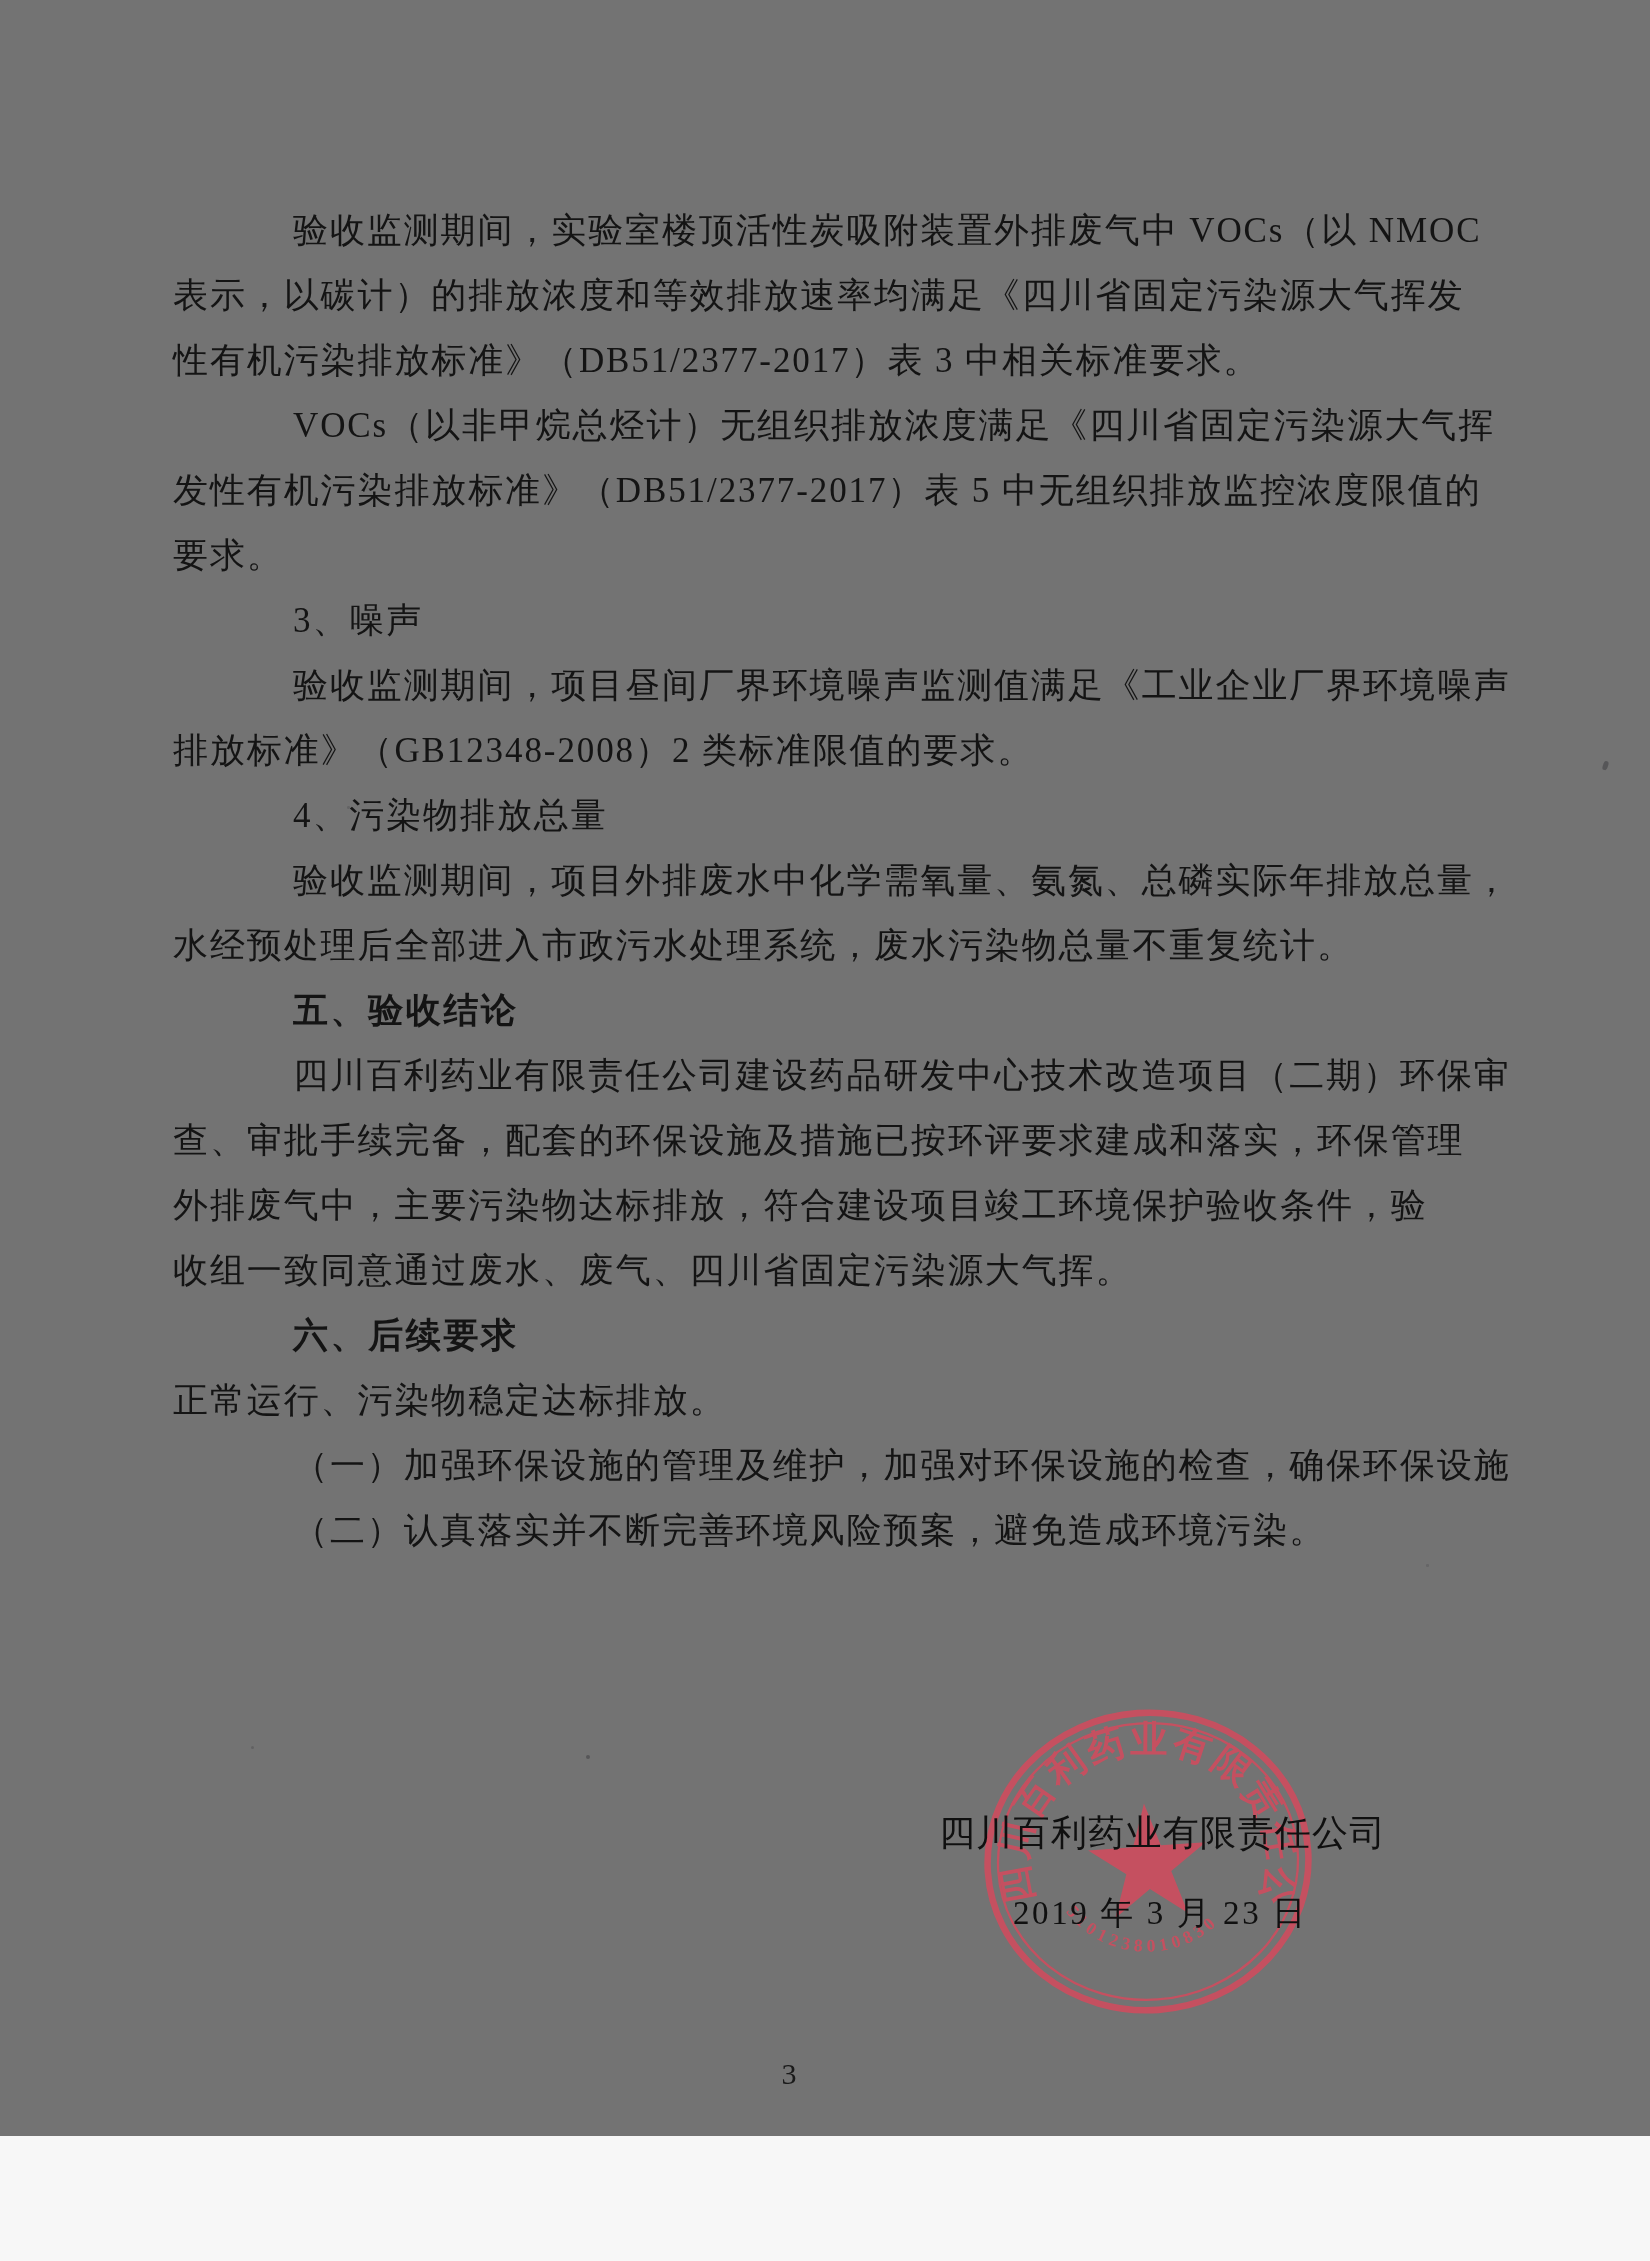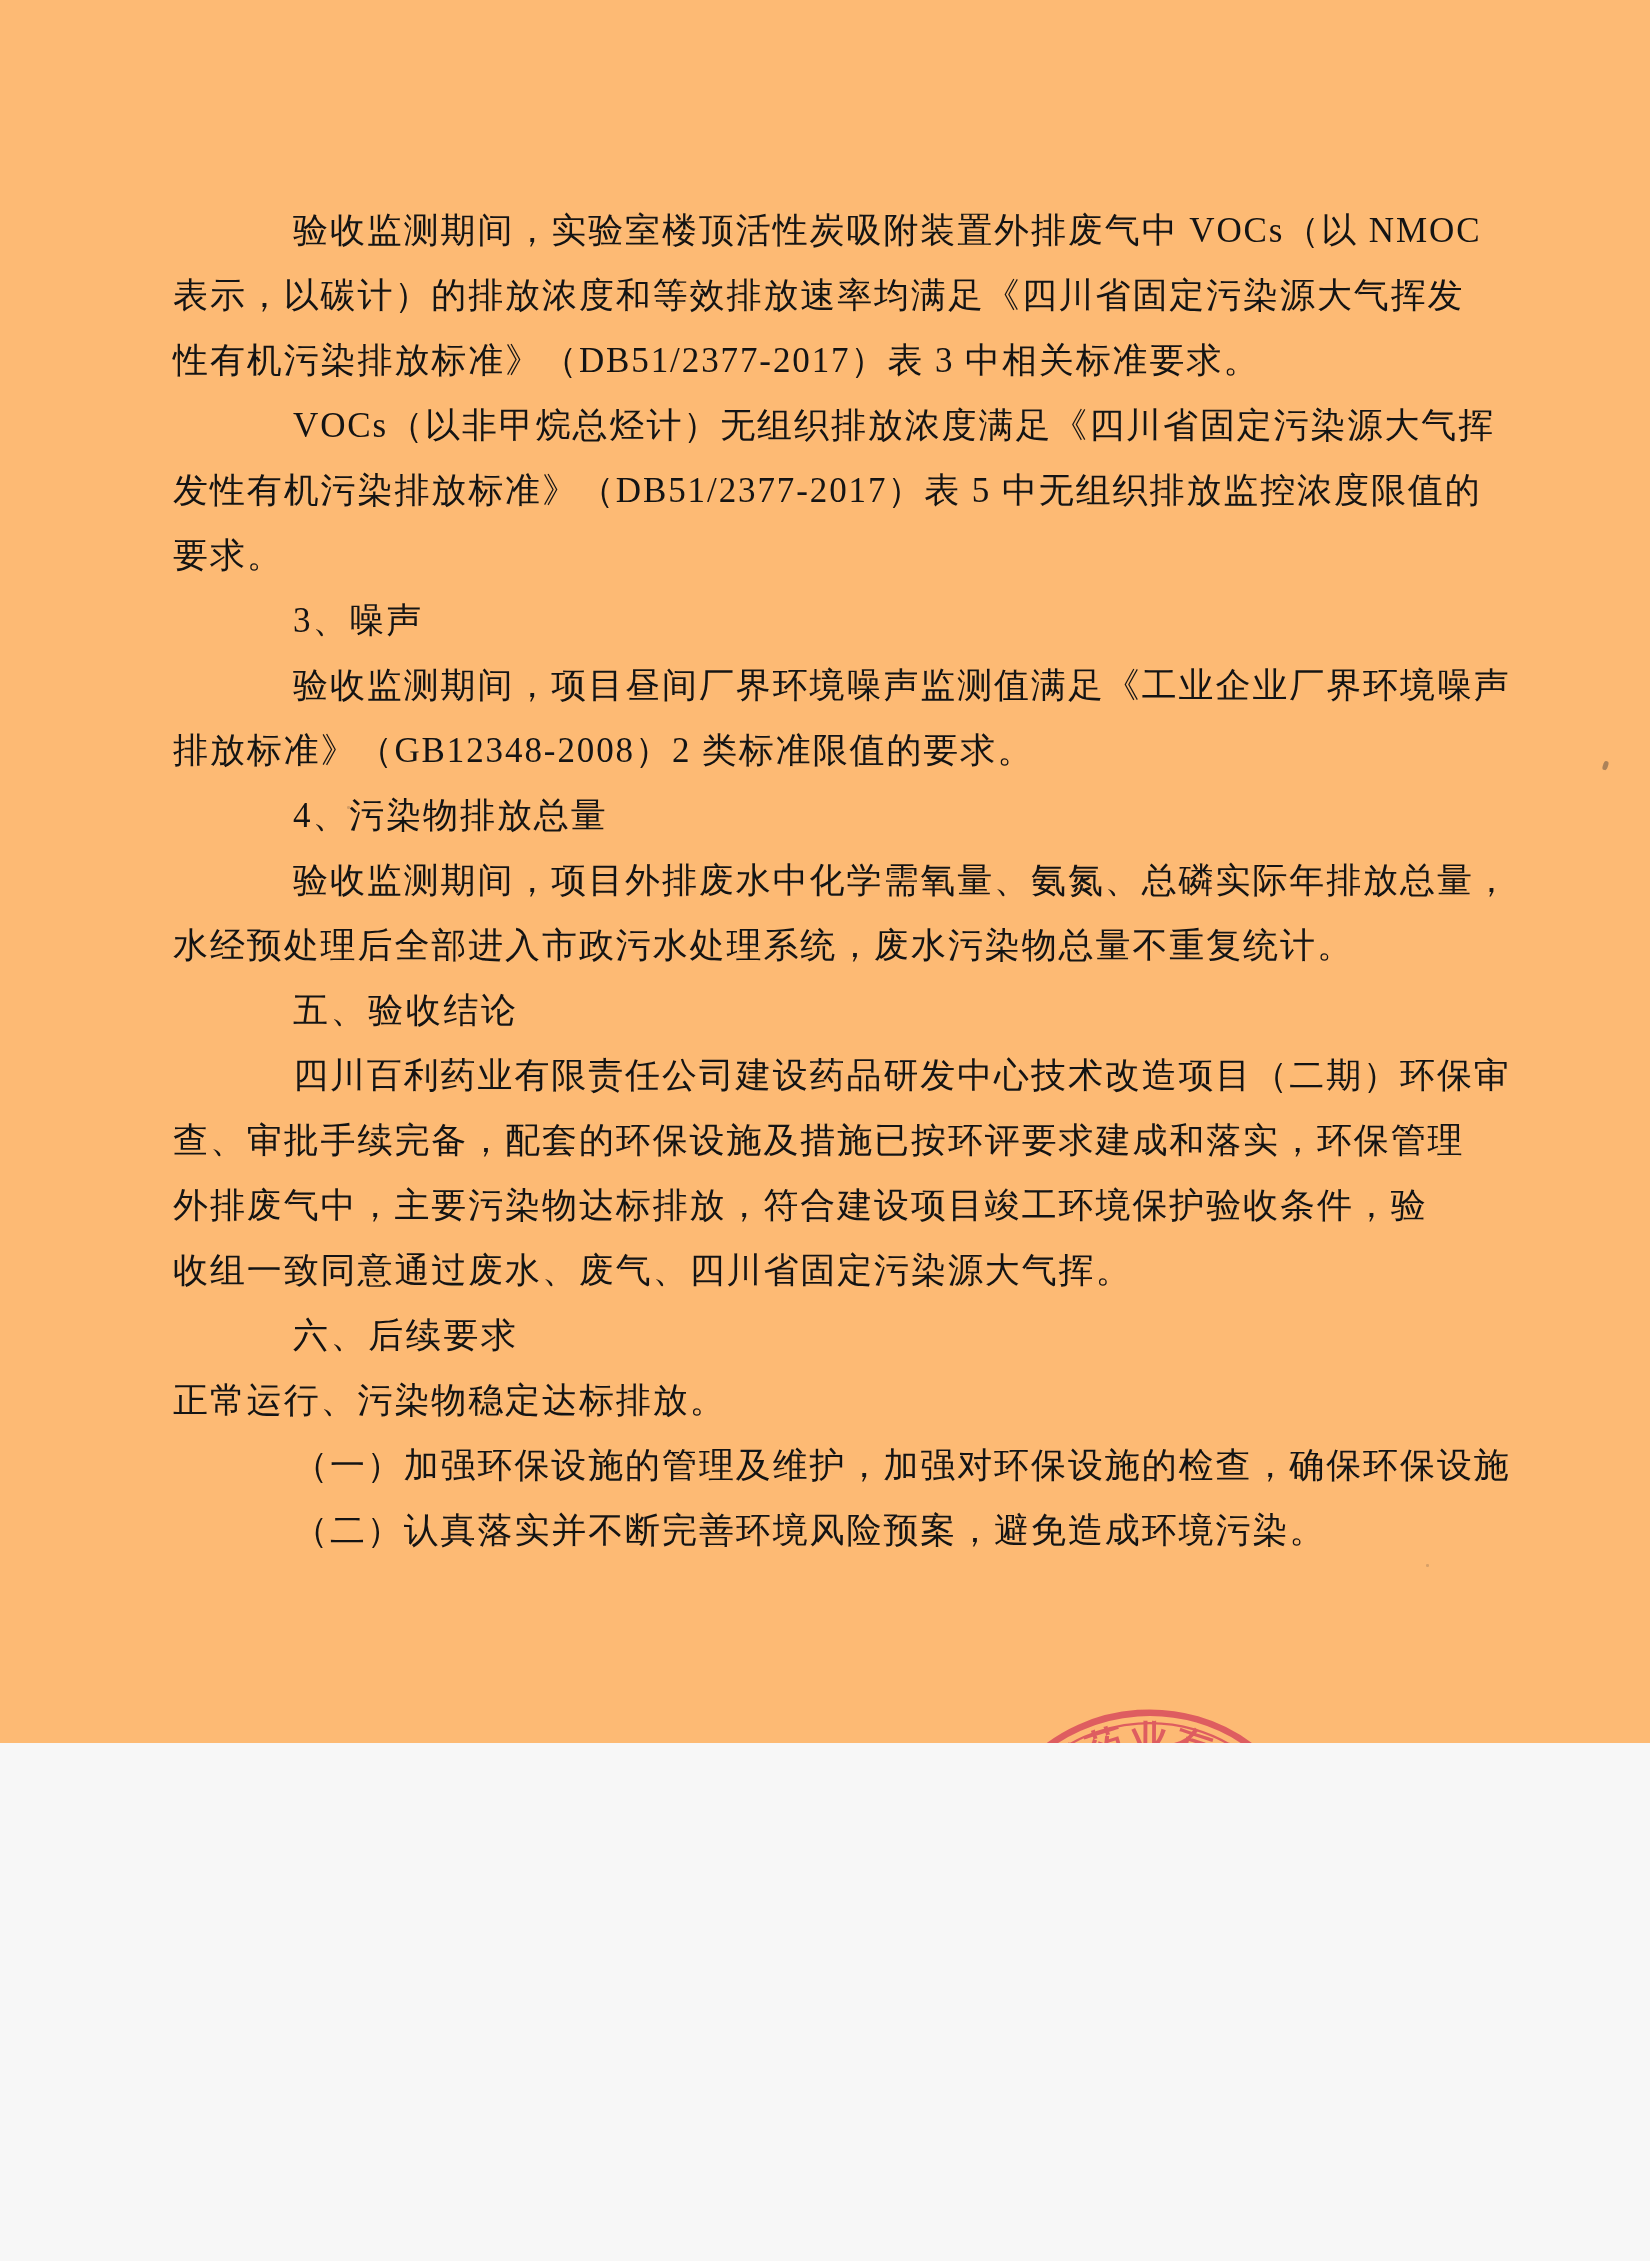--- a/index.html
+++ b/index.html
@@ -2,33 +2,33 @@
 <html style="font-size:10.3px"><head>
 <meta charset="utf-8">
 <style>
   html,body{margin:0;padding:0;}
   body{
     width:1651px;height:2261px;
     background:#f7f7f7;
     font-family:"Liberation Serif","DejaVu Serif",serif;
   }
   .page{
-    position:relative;width:1651px;height:1743px;
-    background:#fdba74;overflow:hidden;color:#141414;
+    position:relative;width:1651px;height:2136px;
+    background:#737373;overflow:hidden;color:#141414;
   }
   .textblock{
     position:absolute;left:173px;top:198px;width:1332px;
   }
   .line{
     height:65px;line-height:65px;
     font-size:35px;letter-spacing:1.9px;
     white-space:nowrap;
   }
   .line.indent{text-indent:120px;}
-  .line.bold{font-weight:400;letter-spacing:2.6px;}
+  .line.bold{font-weight:700;letter-spacing:2.6px;}
   .signature-company{
     position:absolute;left:939px;top:1811px;
     font-size:36px;letter-spacing:1.3px;line-height:45px;
     color:#101010;z-index:3;white-space:nowrap;
   }
   .signature-date{
     position:absolute;left:1013px;top:1893px;
     font-size:33px;letter-spacing:2.6px;line-height:41px;
     color:#101010;z-index:3;white-space:nowrap;text-align:right;
   }

